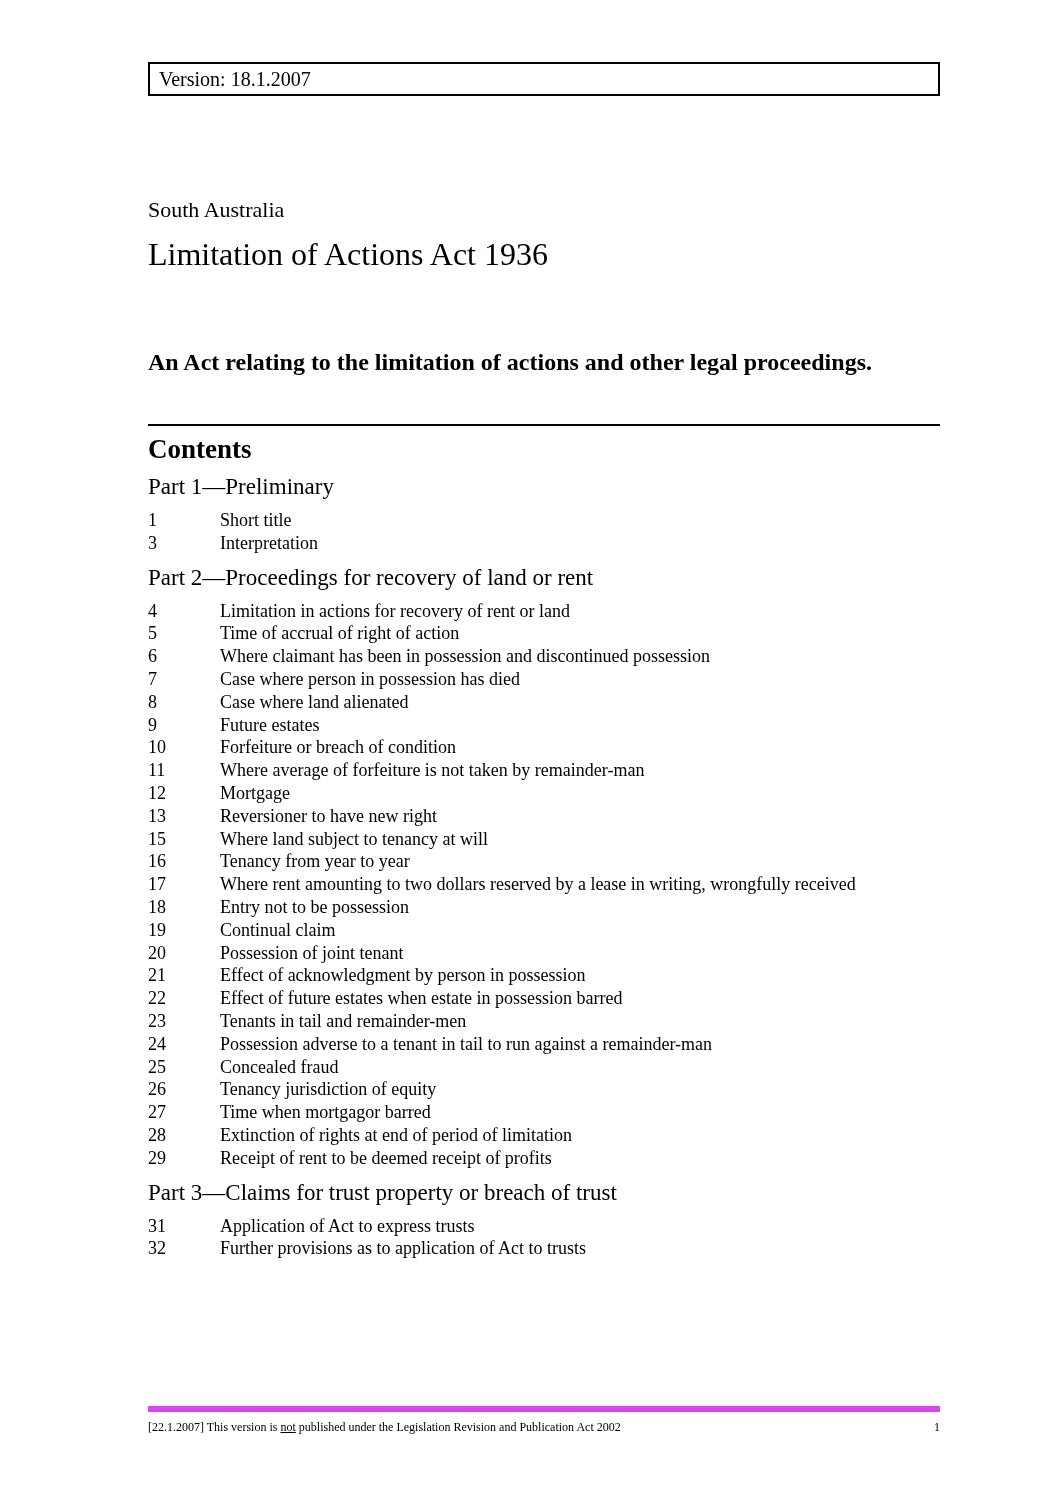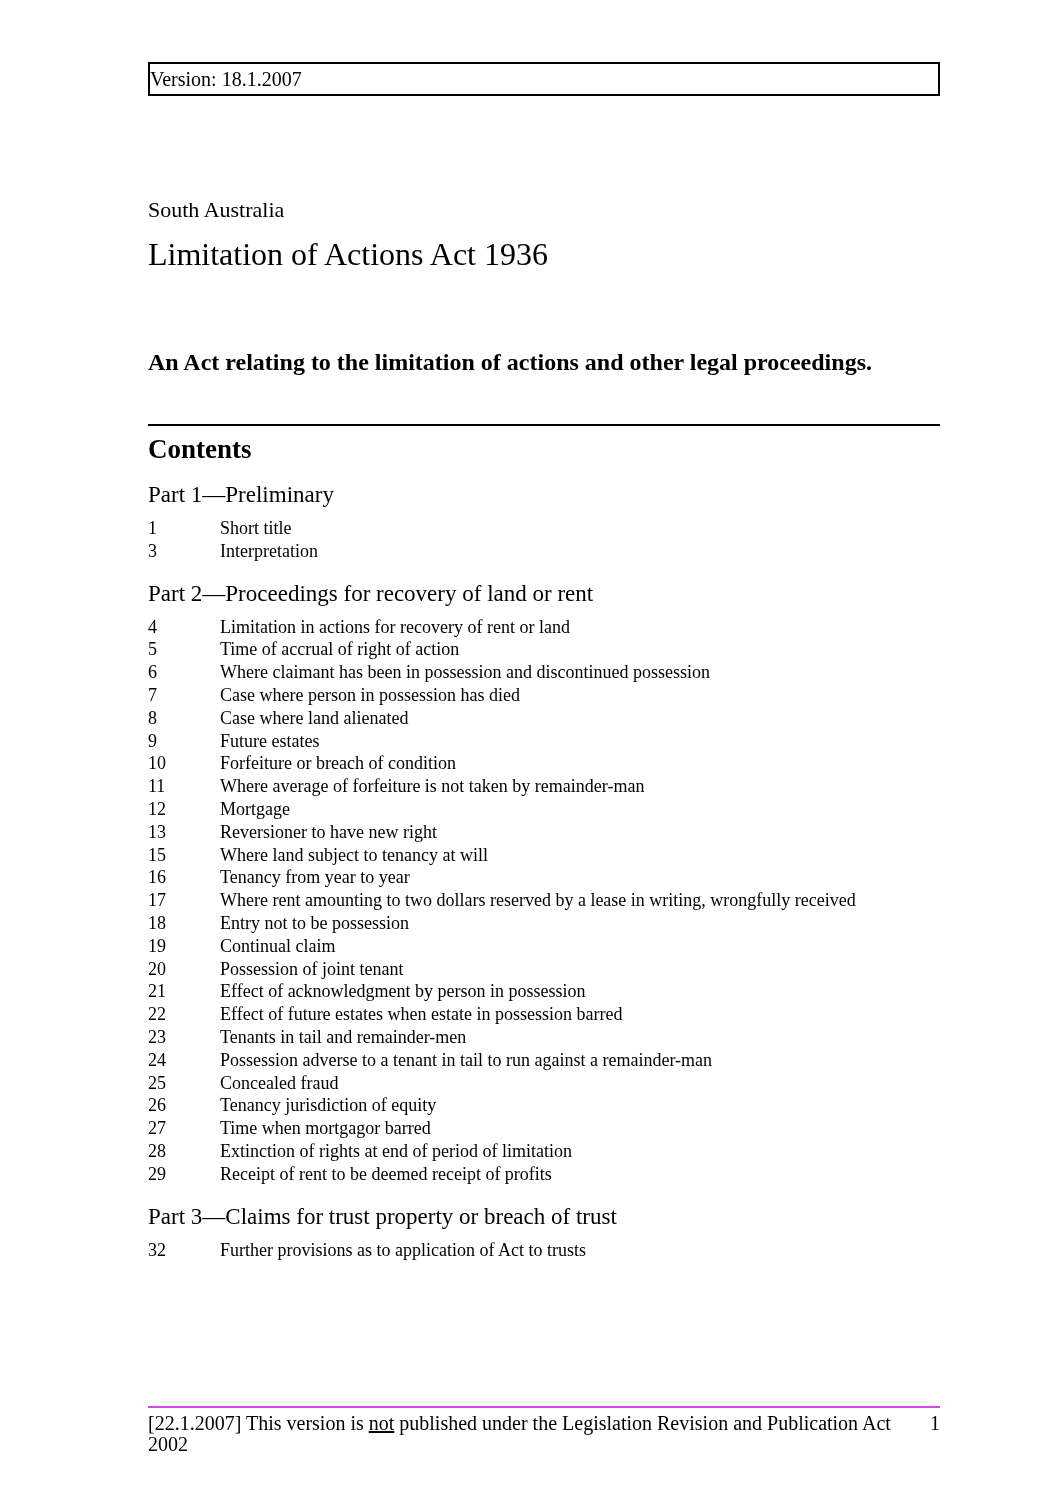--- a/index.html
+++ b/index.html
@@ -21,20 +21,21 @@
     left: 148px;
     right: 118px;
     top: 0;
   }
   .version-box {
     margin-top: 62px;
     border: 2px solid #000000;
     height: 30px;
     display: flex;
     align-items: center;
+    padding-left: 9px;
     font-size: 20px;
   }
   .jurisdiction {
     margin-top: 102px;
     font-size: 22px;
     line-height: 24px;
   }
   .act-title {
     margin-top: 14px;
     font-size: 32px;
@@ -52,21 +53,21 @@
     border: none;
     border-top: 2px solid #000000;
     height: 0;
   }
   .contents-heading {
     font-size: 27px;
     font-weight: bold;
     line-height: 30px;
   }
   .part-heading {
-    margin-top: 17px;
+    margin-top: 9px;
     margin-bottom: 9px;
     font-size: 23px;
     line-height: 27px;
   }
   .toc-row {
     display: flex;
     font-size: 18px;
     line-height: 22.8px;
   }
   .toc-num {
@@ -74,25 +75,25 @@
     flex: 0 0 72px;
   }
   .toc-title {
     flex: 1;
   }
   .footer {
     position: absolute;
     left: 148px;
     right: 118px;
     top: 1406px;
-    border-top: 2px solid #d946ef;
+    border-top: 6px solid #d946ef;
     padding-top: 5px;
     display: flex;
     justify-content: space-between;
-    font-size: 20px;
+    font-size: 12px;
     line-height: 21px;
   }
   .footer .uline {
     text-decoration: underline;
   }
   .footer-page {
     text-align: right;
   }
 </style>
 </head>
@@ -220,20 +221,24 @@
         </div>
         <div class="toc-row">
           <span class="toc-num">28</span>
           <span class="toc-title">Extinction of rights at end of period of limitation</span>
         </div>
         <div class="toc-row">
           <span class="toc-num">29</span>
           <span class="toc-title">Receipt of rent to be deemed receipt of profits</span>
         </div>
         <div class="part-heading">Part 3—Claims for trust property or breach of trust</div>
+        <div class="toc-row">
+          <span class="toc-num">31</span>
+          <span class="toc-title">Application of Act to express trusts</span>
+        </div>
         <div class="toc-row">
           <span class="toc-num">32</span>
           <span class="toc-title">Further provisions as to application of Act to trusts</span>
         </div>
       </div>
 
   </div>
 
   <div class="footer">
     <span>

